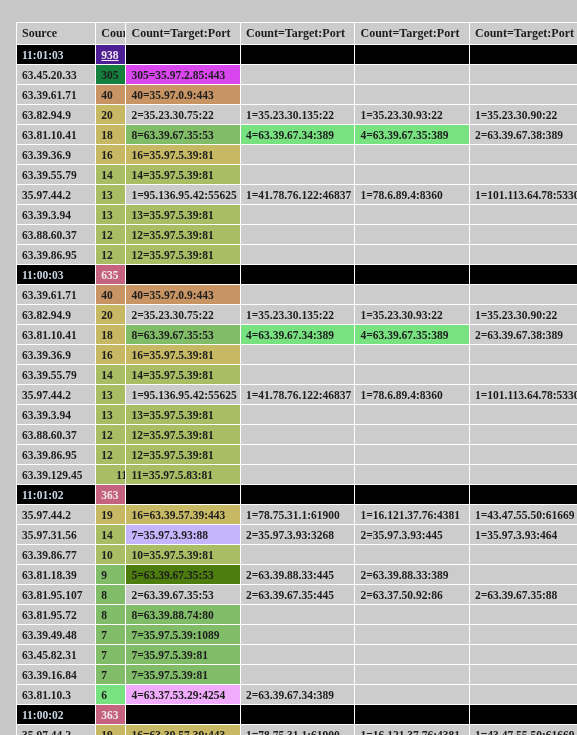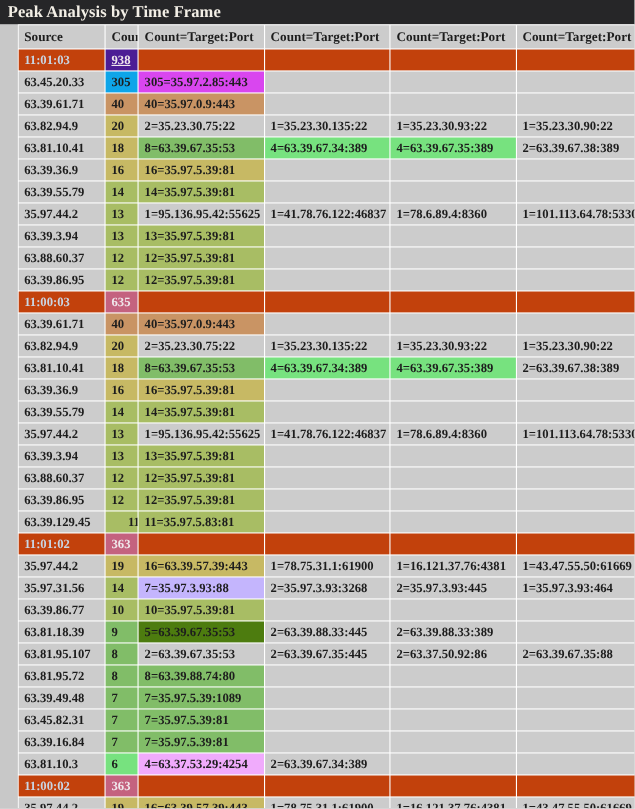--- a/index.html
+++ b/index.html
@@ -68,37 +68,34 @@
     font-family: "Liberation Serif", "DejaVu Serif", serif;
     font-weight: bold;
     font-size: 11.5px;
     padding: 2px 3px 2px 5px;
     height: 19px;
     white-space: nowrap;
     overflow: hidden;
     vertical-align: middle;
   }
   tr.section-row td {
-    background: #c2410c;
+    background: #000000;
     color: #c9d6e4;
     height: 19px;
   }
   tr.section-row td.sec-count {
     color: #f0e8ec;
   }
   td.empty { }
 </style>
 </head>
 <body>
 
 <div id="app">
 
-  <div class="title-bar">
-    <span>Peak Analysis by Time Frame</span>
-  </div>
 
   <div class="grid-wrap">
     <table class="peak">
       <colgroup>
         <col class="c-source">
         <col class="c-count">
         <col class="c-ctp">
         <col class="c-ctp">
         <col class="c-ctp">
         <col class="c-ctp">
@@ -120,21 +117,21 @@
             <td>11:01:03</td>
             <td class="sec-count" style="background: #4c1d95; text-decoration: underline;">938</td>
             <td></td>
             <td></td>
             <td></td>
             <td></td>
             <td></td>
           </tr>
           <tr>
             <td>63.45.20.33</td>
-            <td style="background: #0ea5e9;">305</td>
+            <td style="background: #15803d;">305</td>
             <td style="background: #d946ef;">305=35.97.2.85:443</td>
             <td class="empty"></td>
             <td class="empty"></td>
             <td class="empty"></td>
             <td class="empty"></td>
           </tr>
           <tr>
             <td>63.39.61.71</td>
             <td style="background: rgb(201, 148, 100);">40</td>
             <td style="background: rgb(201, 148, 100);">40=35.97.0.9:443</td>

